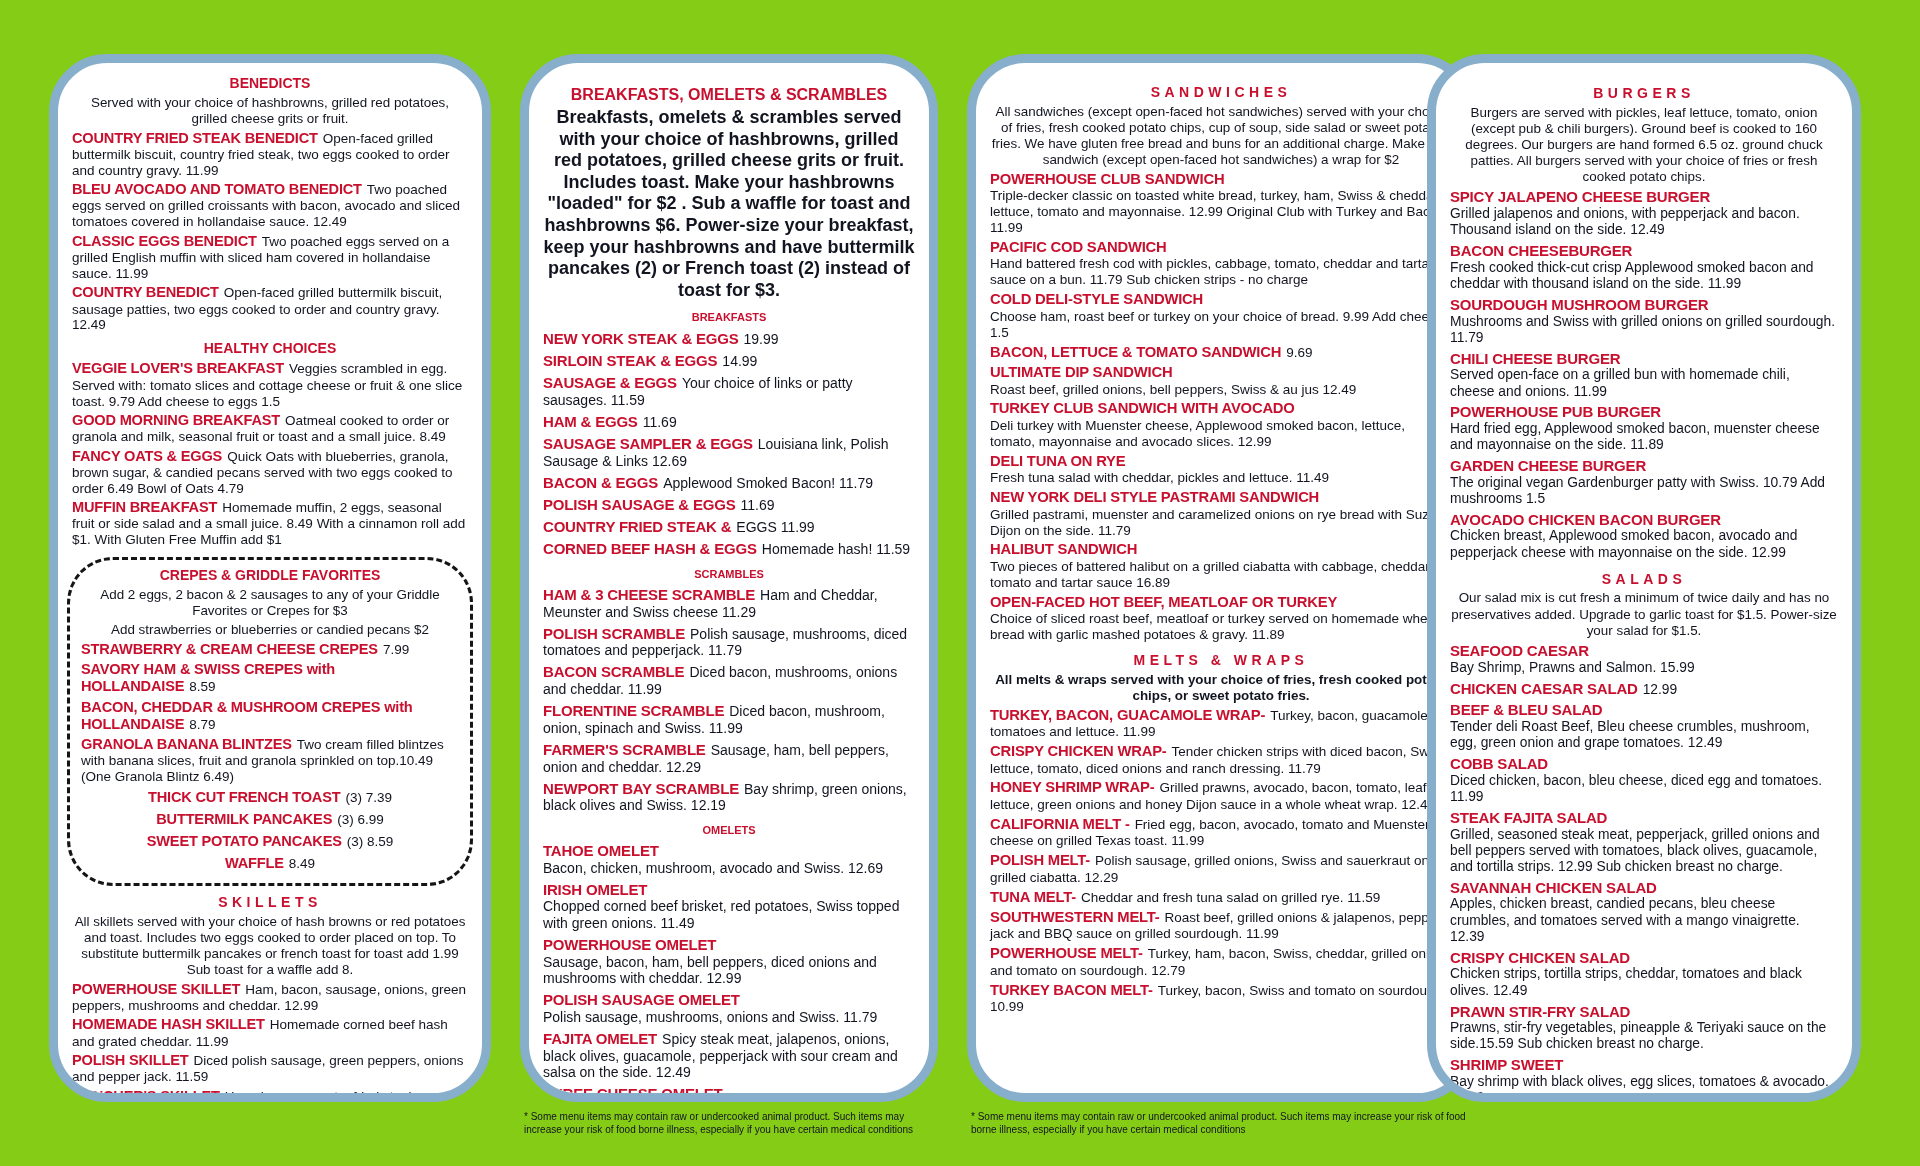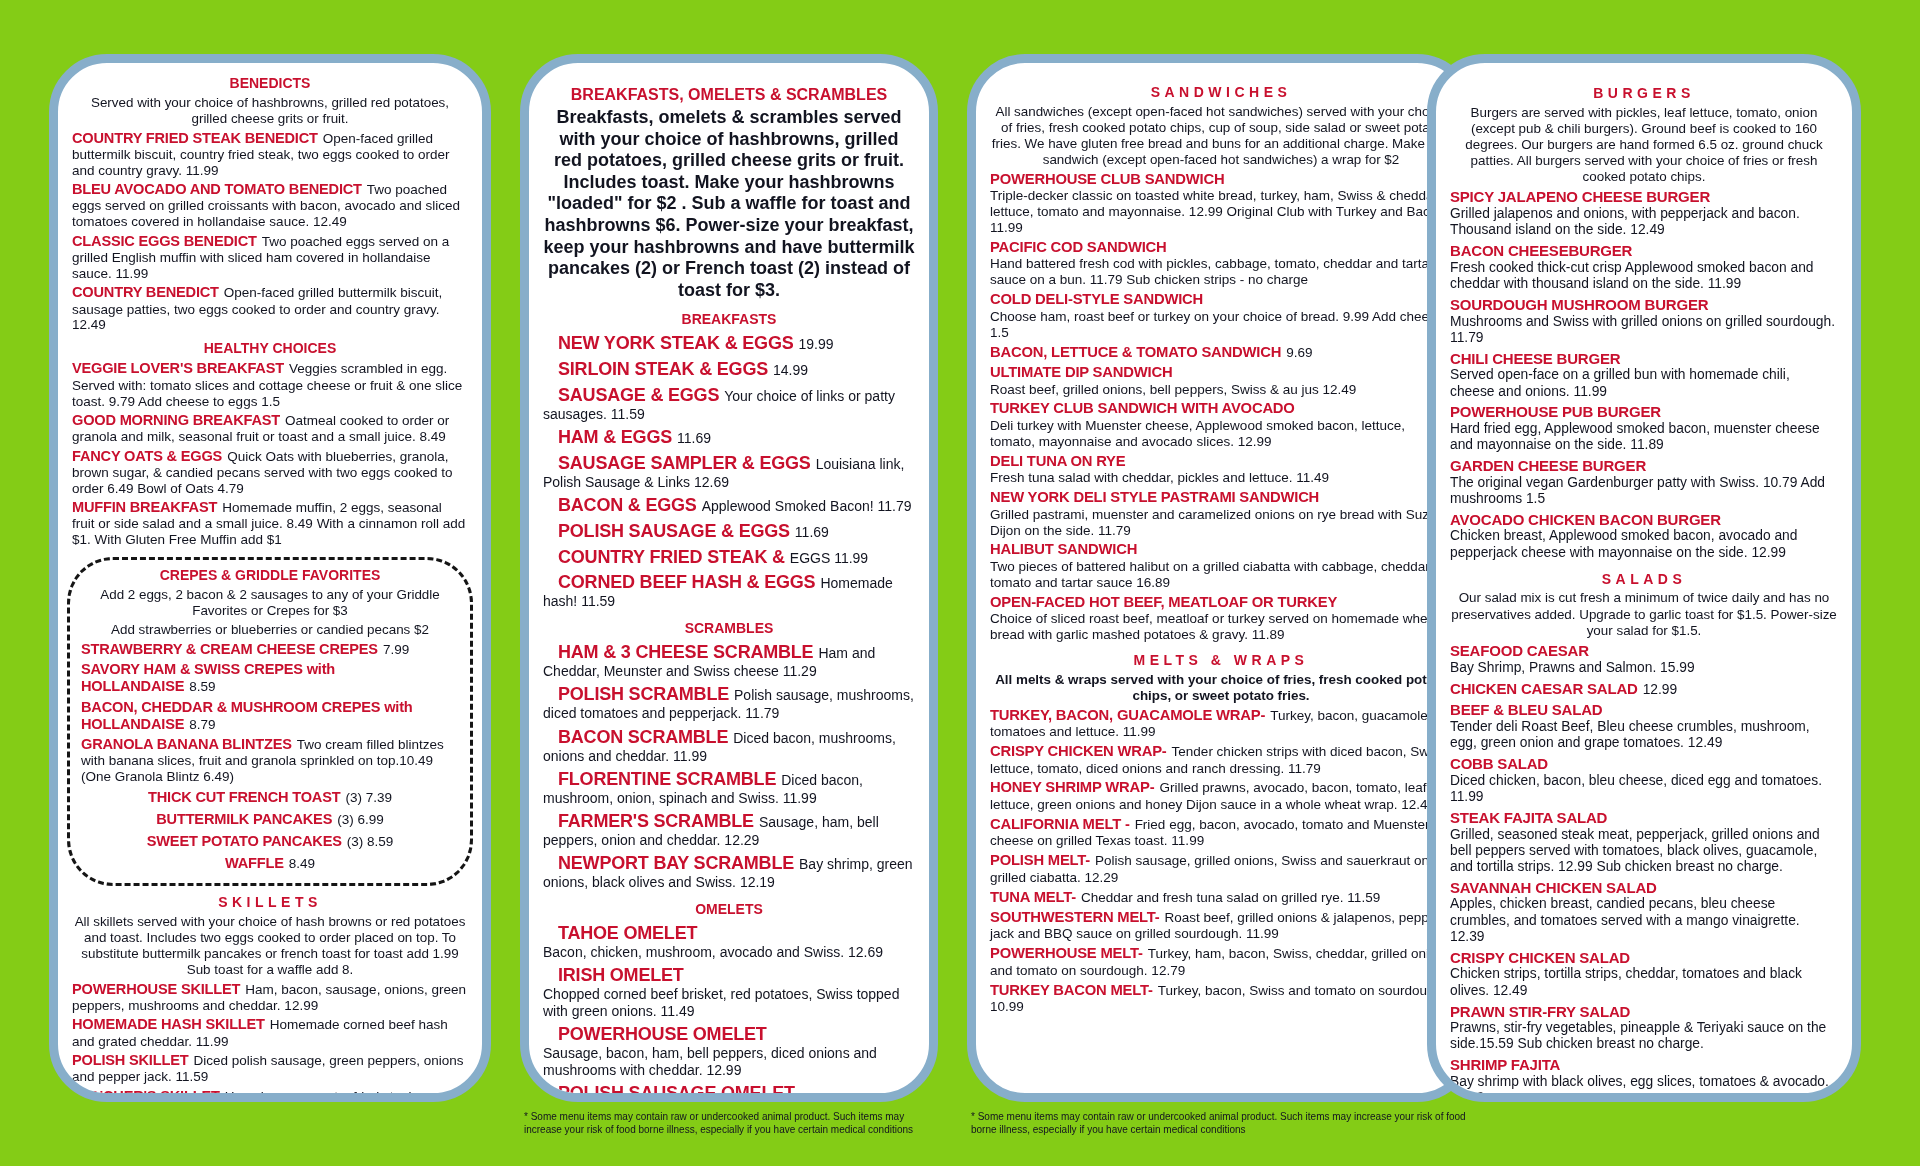--- a/index.html
+++ b/index.html
@@ -19,33 +19,33 @@
   .panel{border:9px solid var(--blue);border-radius:58px;background:#fff;
     padding:12px 14px 10px;height:1048px;overflow:hidden;}
   .footnote{margin:9px 4px 0;font-size:10px;line-height:1.25;color:var(--ink);}
   .menu-section{margin-top:7px;}
   .menu-section:first-child{margin-top:0;}
   .menu-section.boxed{border:3px dashed #151515;border-radius:46px;
     padding:7px 11px 10px;margin:9px -5px 8px;}
   .sec-title{color:var(--red);font-weight:bold;text-align:center;
     font-size:14px;line-height:1.25;margin-bottom:2px;}
   .sec-title.big{font-size:16px;}
-  .sec-title.small{font-size:14px;margin-top:4px;}
+  .sec-title.small{font-size:11px;margin-top:4px;}
   .sec-title.spaced{letter-spacing:4.5px;}
   .sec-intro{text-align:center;font-size:13.4px;line-height:1.2;margin-bottom:3px;}
   .sec-intro.bold{font-weight:bold;}
   .menu-item{font-size:13.5px;line-height:1.18;margin-top:2.5px;text-align:left;}
   .menu-item.center{text-align:center;line-height:1.3;}
   .item-name{color:var(--red);font-weight:bold;font-size:14.6px;letter-spacing:-0.2px;}
   .item-name:not(.block){margin-right:5px;}
   .item-name.block{display:block;}
   .item-desc{color:var(--ink);}
   
   .p1 .menu-item{margin-top:4.5px;font-size:14px;}
-  .p1 .item-name{font-size:18px;margin-left:15px;}
+  .p1 .item-name{font-size:15px;}
   .p1 .menu-section{margin-top:10px;}
   .p1 .sec-intro{font-weight:bold;font-size:18px;}
   .p1 .menu-section .sec-intro{margin-bottom:4px;}
   .p2 .menu-item{margin-top:3px;}
   .p2 .item-name{font-size:14.8px;}
   .p2 .menu-section{margin-top:9px;}
   .p3 .menu-item{margin-top:3.5px;font-size:13.8px;}
   .p3 .item-name{font-size:15px;}
   .p3 .menu-section{margin-top:10px;}
   .p0 .boxed .menu-item{margin-top:3px;}
@@ -184,18 +184,18 @@
             <div class="sec-title spaced">SALADS</div>
             <div class="sec-intro">Our salad mix is cut fresh a minimum of twice daily and has no preservatives added.  Upgrade to garlic toast for $1.5.  Power-size your salad for $1.5.</div>
             <div class="menu-item"><span class="item-name block">SEAFOOD CAESAR</span><span class="item-desc">Bay Shrimp, Prawns and Salmon. 15.99</span></div>
             <div class="menu-item"><span class="item-name">CHICKEN CAESAR SALAD</span><span class="item-desc">12.99</span></div>
             <div class="menu-item"><span class="item-name block">BEEF &amp; BLEU SALAD</span><span class="item-desc">Tender deli Roast Beef, Bleu cheese crumbles, mushroom, egg, green onion and grape tomatoes. 12.49</span></div>
             <div class="menu-item"><span class="item-name block">COBB SALAD</span><span class="item-desc">Diced chicken, bacon, bleu cheese, diced egg and tomatoes. 11.99</span></div>
             <div class="menu-item"><span class="item-name block">STEAK FAJITA SALAD</span><span class="item-desc">Grilled, seasoned steak meat, pepperjack, grilled onions and bell peppers served with tomatoes, black olives, guacamole, and tortilla strips. 12.99 Sub chicken breast no charge.</span></div>
             <div class="menu-item"><span class="item-name block">SAVANNAH CHICKEN SALAD</span><span class="item-desc">Apples, chicken breast, candied pecans, bleu cheese crumbles, and tomatoes served with a mango vinaigrette. 12.39</span></div>
             <div class="menu-item"><span class="item-name block">CRISPY CHICKEN SALAD</span><span class="item-desc">Chicken strips, tortilla strips, cheddar, tomatoes and black olives. 12.49</span></div>
             <div class="menu-item"><span class="item-name block">PRAWN STIR-FRY SALAD</span><span class="item-desc">Prawns, stir-fry vegetables, pineapple &amp; Teriyaki sauce on the side.15.59 Sub chicken breast no charge.</span></div>
-            <div class="menu-item"><span class="item-name block">SHRIMP FAJITA</span><span class="item-desc">Bay shrimp with black olives, egg slices, tomatoes &amp; avocado. 12.59</span></div>
+            <div class="menu-item"><span class="item-name block">SHRIMP SWEET</span><span class="item-desc">Bay shrimp with black olives, egg slices, tomatoes &amp; avocado. 12.59</span></div>
           </section>
         </div>
       </div>
     </div>
 </main>
 
 </body></html>

